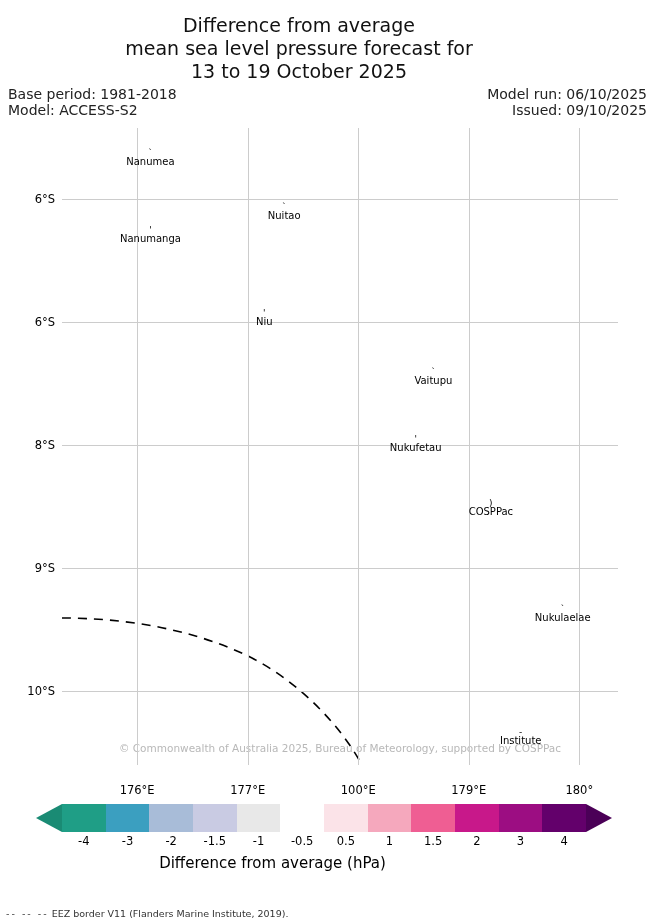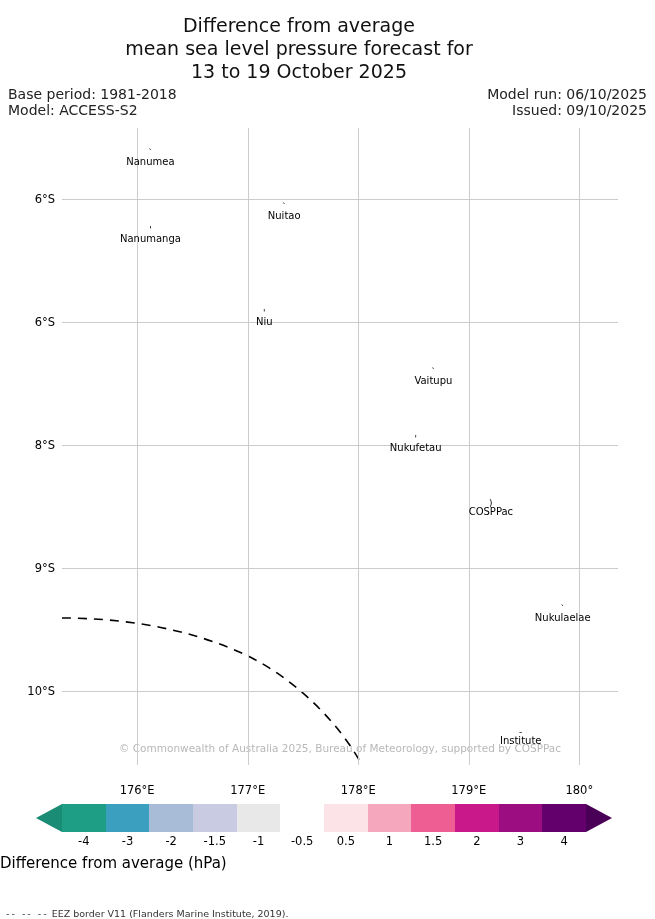--- a/index.html
+++ b/index.html
@@ -158,20 +158,21 @@
     transform: translateX(-50%);
     font-size: 11.5px;
     color: #000;
     white-space: nowrap;
   }
   .cbar-title {
     position: absolute;
     left: 0;
     top: 54px;
     width: 545px;
+    text-align: center;
     font-size: 15px;
     color: #000;
   }
 
   
   .footer {
     position: absolute;
     left: 6px;
     top: 896px;
     font-size: 9.5px;
@@ -205,21 +206,21 @@
     <svg class="eez" viewBox="0 0 556 637" preserveAspectRatio="none">
       <path d="M 0 490 C 60 490 130 500 190 530 C 240 556 280 600 300 637" fill="none" stroke="#000000" stroke-width="1.6" stroke-dasharray="9,7"></path>
     </svg>
 
     <div class="credit">© Commonwealth of Australia 2025, Bureau of Meteorology, supported by COSPPac</div>
   <div class="gridline-v" style="left: 75.165px;"></div>
       <div class="xtick" style="left: 75.165px;">176°E</div>
       <div class="gridline-v" style="left: 185.702px;"></div>
       <div class="xtick" style="left: 185.702px;">177°E</div>
       <div class="gridline-v" style="left: 296.239px;"></div>
-      <div class="xtick" style="left: 296.239px;">178°E</div>
+      <div class="xtick" style="left: 296.239px;">100°E</div>
       <div class="gridline-v" style="left: 406.775px;"></div>
       <div class="xtick" style="left: 406.775px;">179°E</div>
       <div class="gridline-v" style="left: 517.312px;"></div>
       <div class="xtick" style="left: 517.312px;">180°</div>
       <div class="gridline-h" style="top: 71.3243px;"></div>
       <div class="ytick" style="top: 71.3243px;">6°S</div>
       <div class="gridline-h" style="top: 194.297px;"></div>
       <div class="ytick" style="top: 194.297px;">6°S</div>
       <div class="gridline-h" style="top: 317.27px;"></div>
       <div class="ytick" style="top: 317.27px;">8°S</div>

